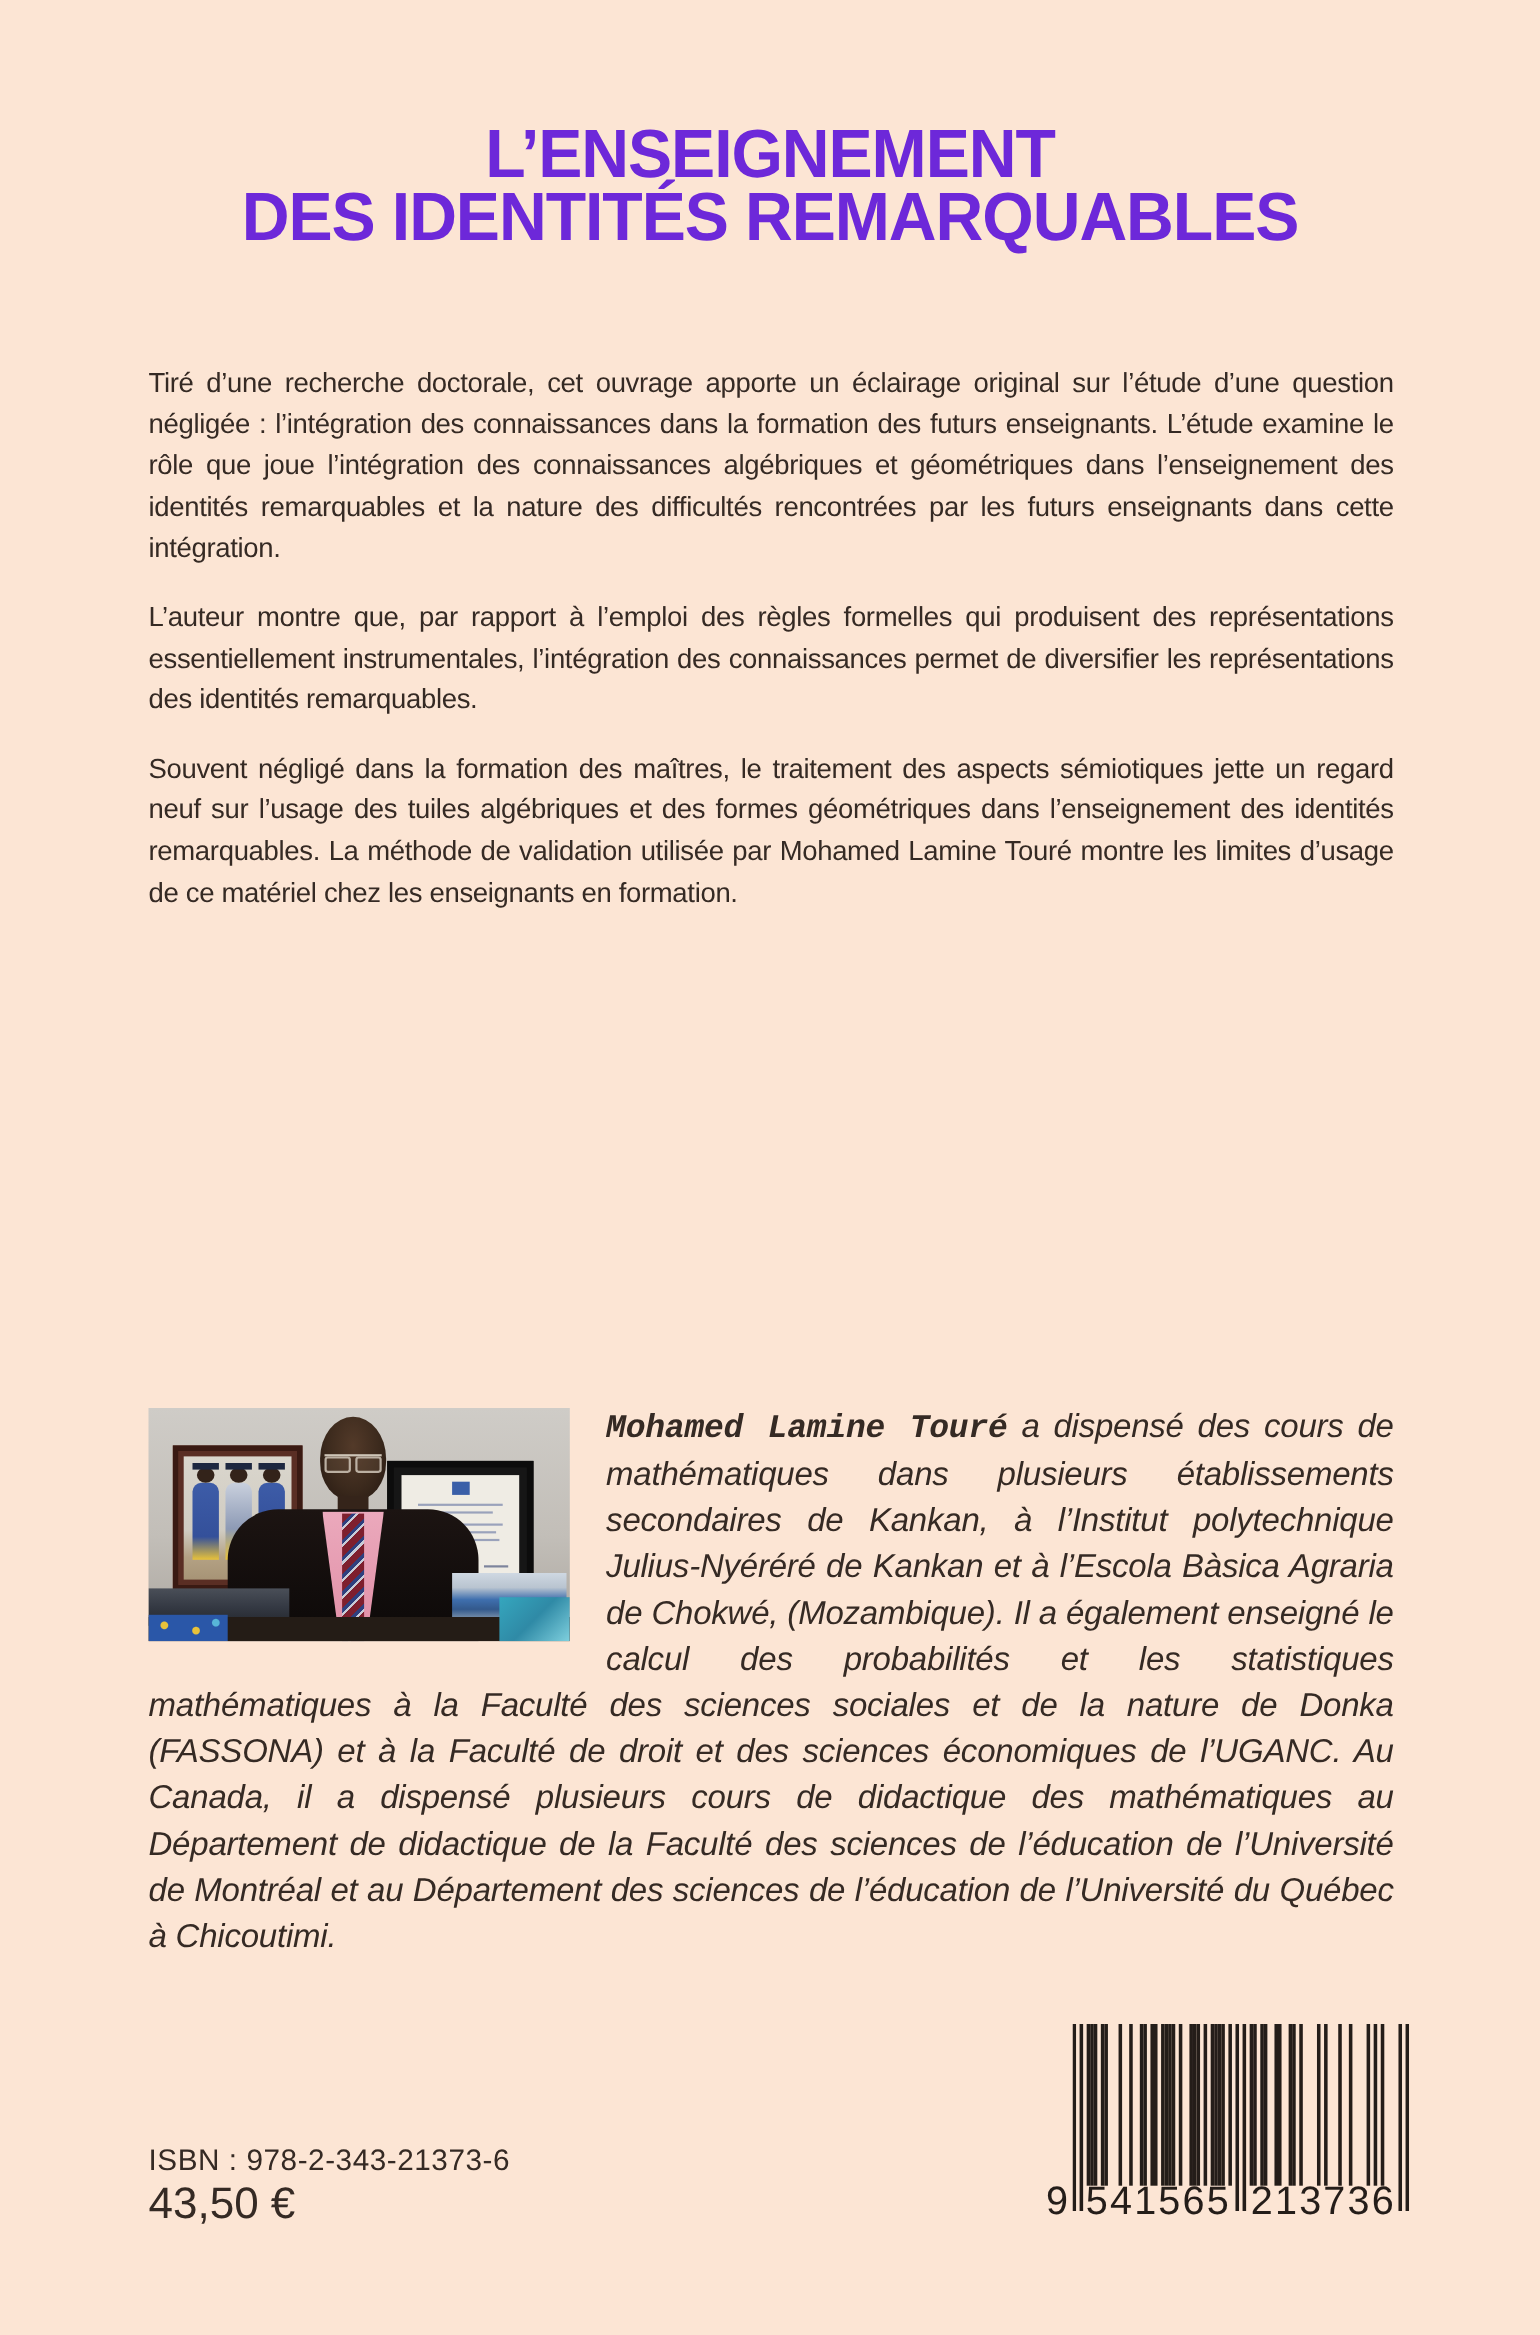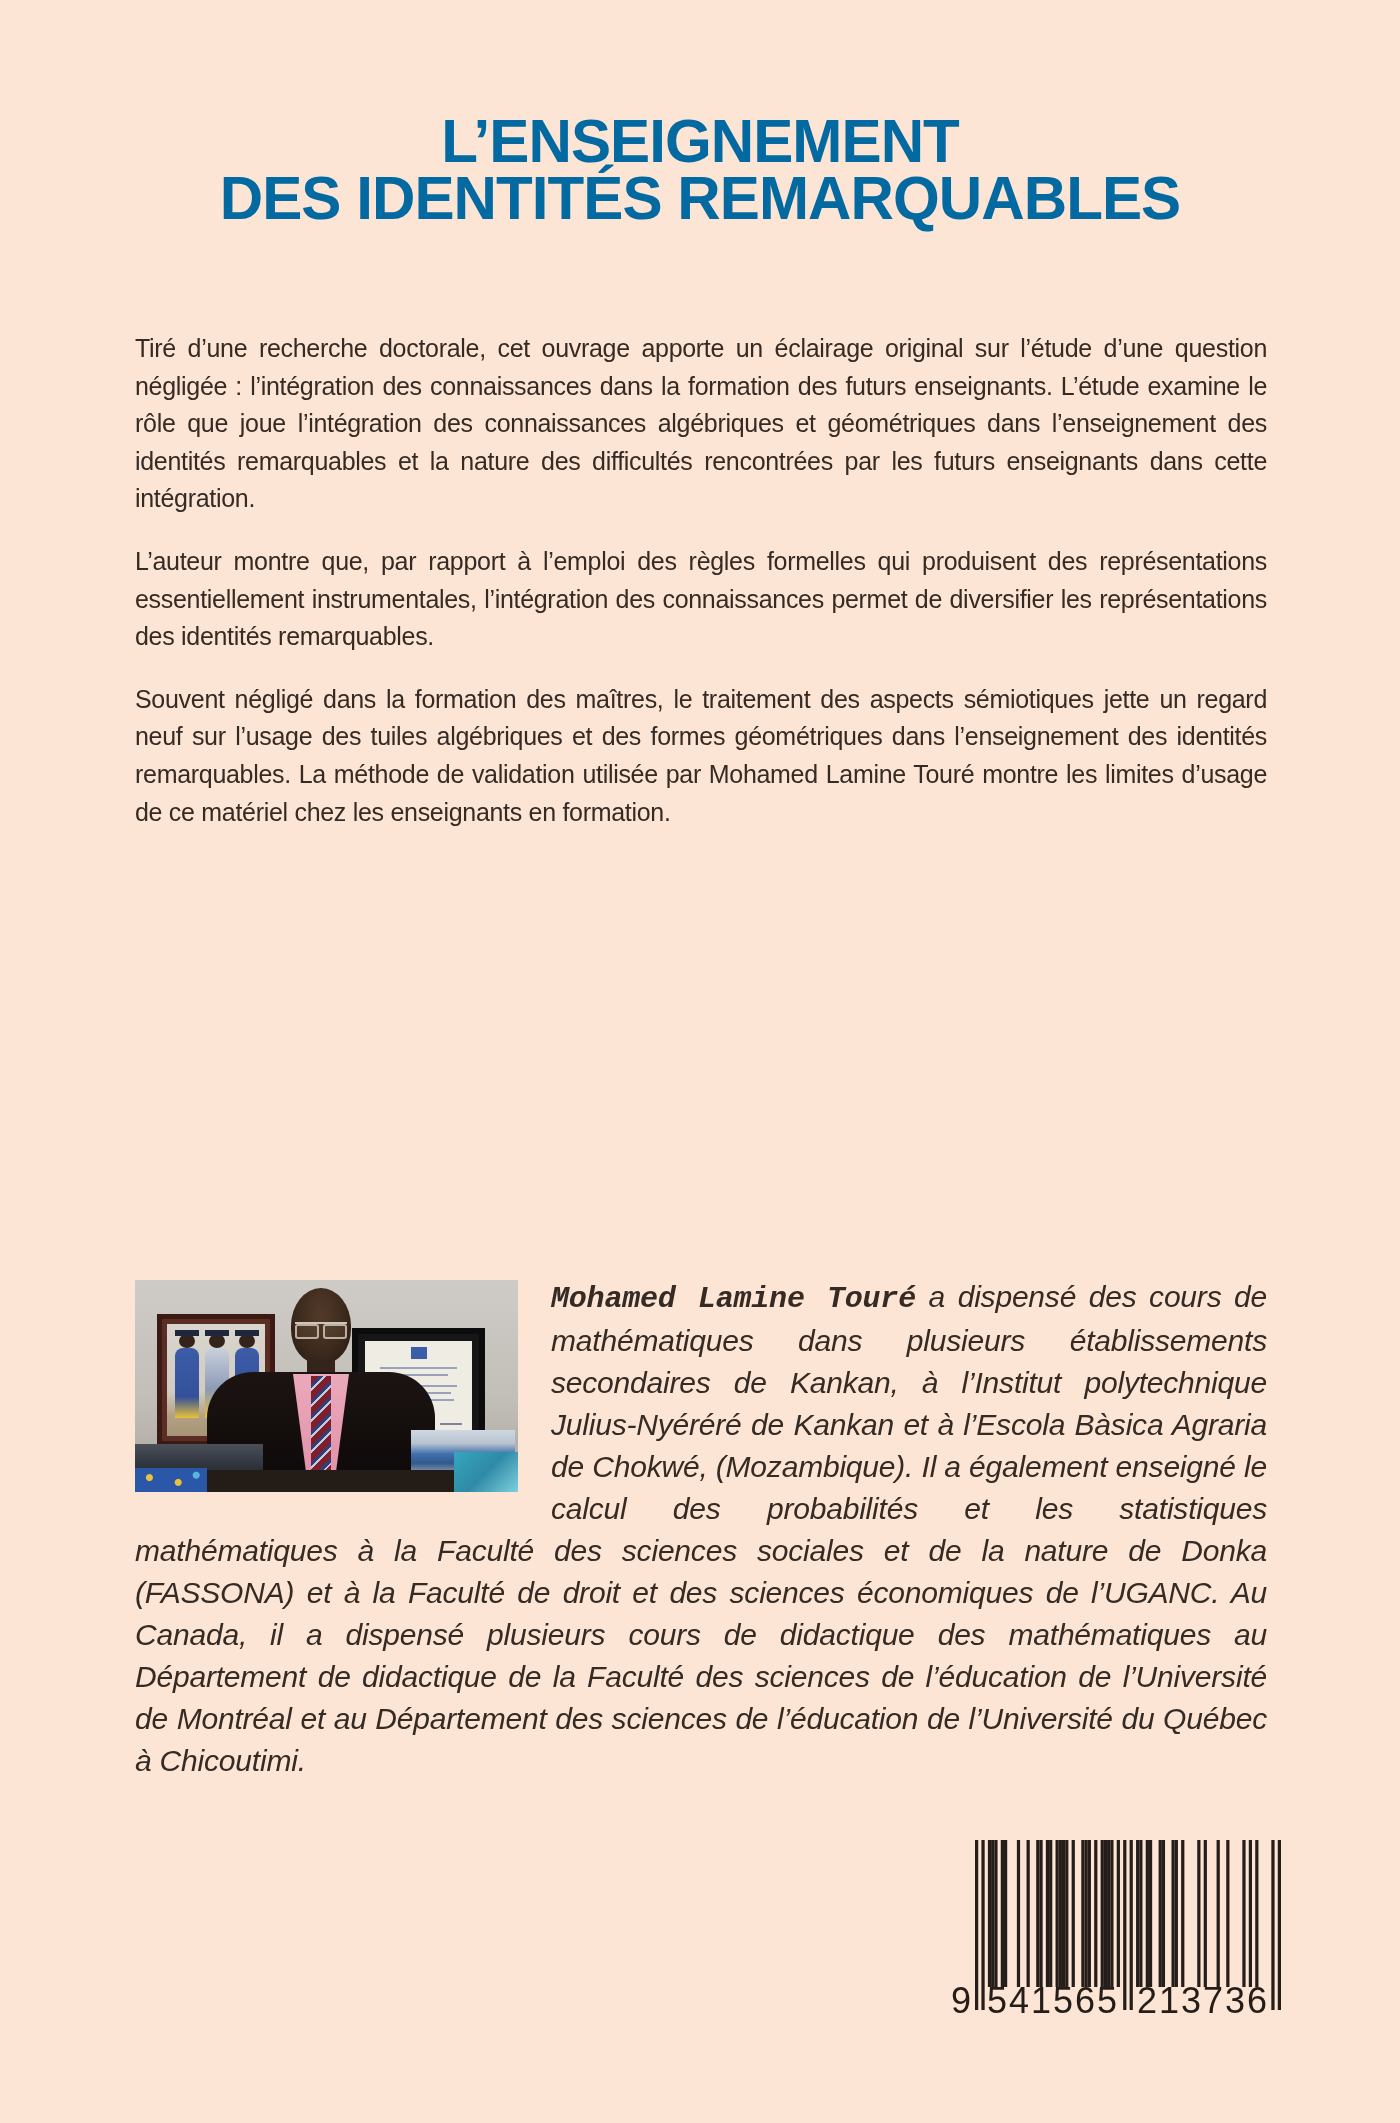--- a/index.html
+++ b/index.html
@@ -7,21 +7,21 @@
     position:relative;
     width:1400px;height:2123px;
     background:#fce5d4;
     font-family:"Liberation Sans", sans-serif;
     color:#352a24;
     overflow:hidden;
   }
   
   .title{
     position:absolute;top:112px;left:0;width:100%;
-    text-align:center;color:#0369a1;font-weight:bold;
+    text-align:center;color:#6d28d9;font-weight:bold;
     letter-spacing:-1px;
   }
   .title .line{display:block;font-size:62px;line-height:57px;transform:scaleX(.97);transform-origin:center;}
   
   .synopsis{
     position:absolute;left:135px;top:330px;width:1132px;
   }
   .synopsis p{
     margin:0 0 25px 0;
     font-size:25px;line-height:37.6px;
@@ -151,20 +151,24 @@
       <div class="person-tie"></div>
       <div class="books-left"></div>
       <div class="books-right"></div>
       <div class="desk"></div>
       <div class="art-left"></div>
       <div class="paper-teal"></div>
     </div>
     <p class="bio"><span class="name">Mohamed Lamine Touré</span><span> a dispensé des cours de mathématiques dans plusieurs établissements secondaires de Kankan, à l’Institut polytechnique Julius-Nyéréré de Kankan et à l’Escola Bàsica Agraria de Chokwé, (Mozambique). Il a également enseigné le calcul des probabilités et les statistiques mathématiques à la Faculté des sciences sociales et de la nature de Donka (FASSONA) et à la Faculté de droit et des sciences économiques de l’UGANC. Au Canada, il a dispensé plusieurs cours de didactique des mathématiques au Département de didactique de la Faculté des sciences de l’éducation de l’Université de Montréal et au Département des sciences de l’éducation de l’Université du Québec à Chicoutimi.</span></p>
   </div>
 
+  <div class="isbn-block">
+    <div class="isbn-label">ISBN : 978-2-343-21373-6</div>
+    <div class="price">43,50 €</div>
+  </div>
 
   <div class="barcode">
     <svg id="barcode-svg" width="306" height="170" viewBox="0 0 306 170">
         <rect x="0.00" y="0" width="3.22" height="170" fill="#241d19"></rect>
         <rect x="6.44" y="0" width="3.22" height="170" fill="#241d19"></rect>
         <rect x="12.88" y="0" width="3.22" height="147" fill="#241d19"></rect>
         <rect x="16.11" y="0" width="3.22" height="147" fill="#241d19"></rect>
         <rect x="19.33" y="0" width="3.22" height="147" fill="#241d19"></rect>
         <rect x="25.77" y="0" width="3.22" height="147" fill="#241d19"></rect>
         <rect x="28.99" y="0" width="3.22" height="147" fill="#241d19"></rect>

